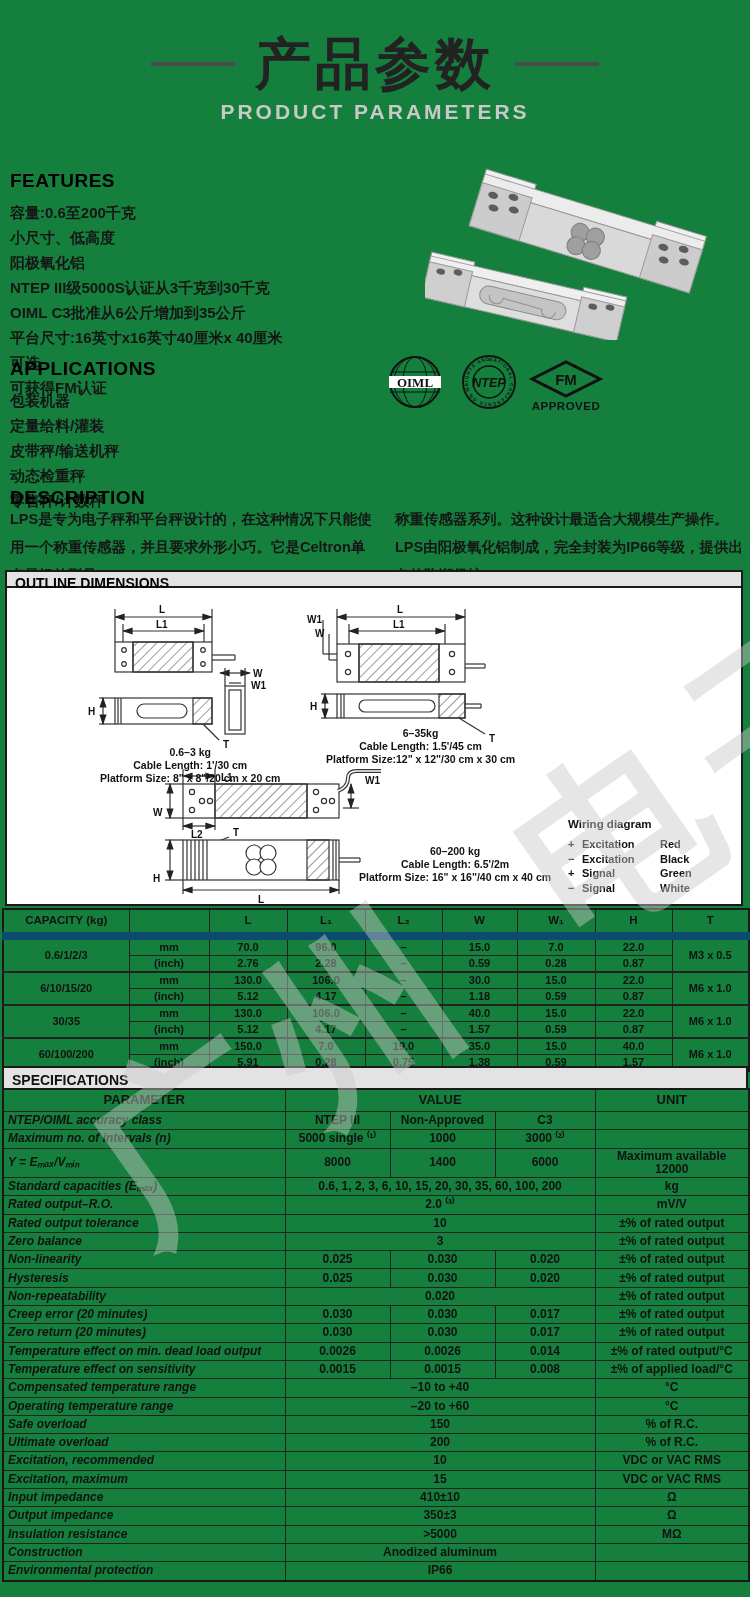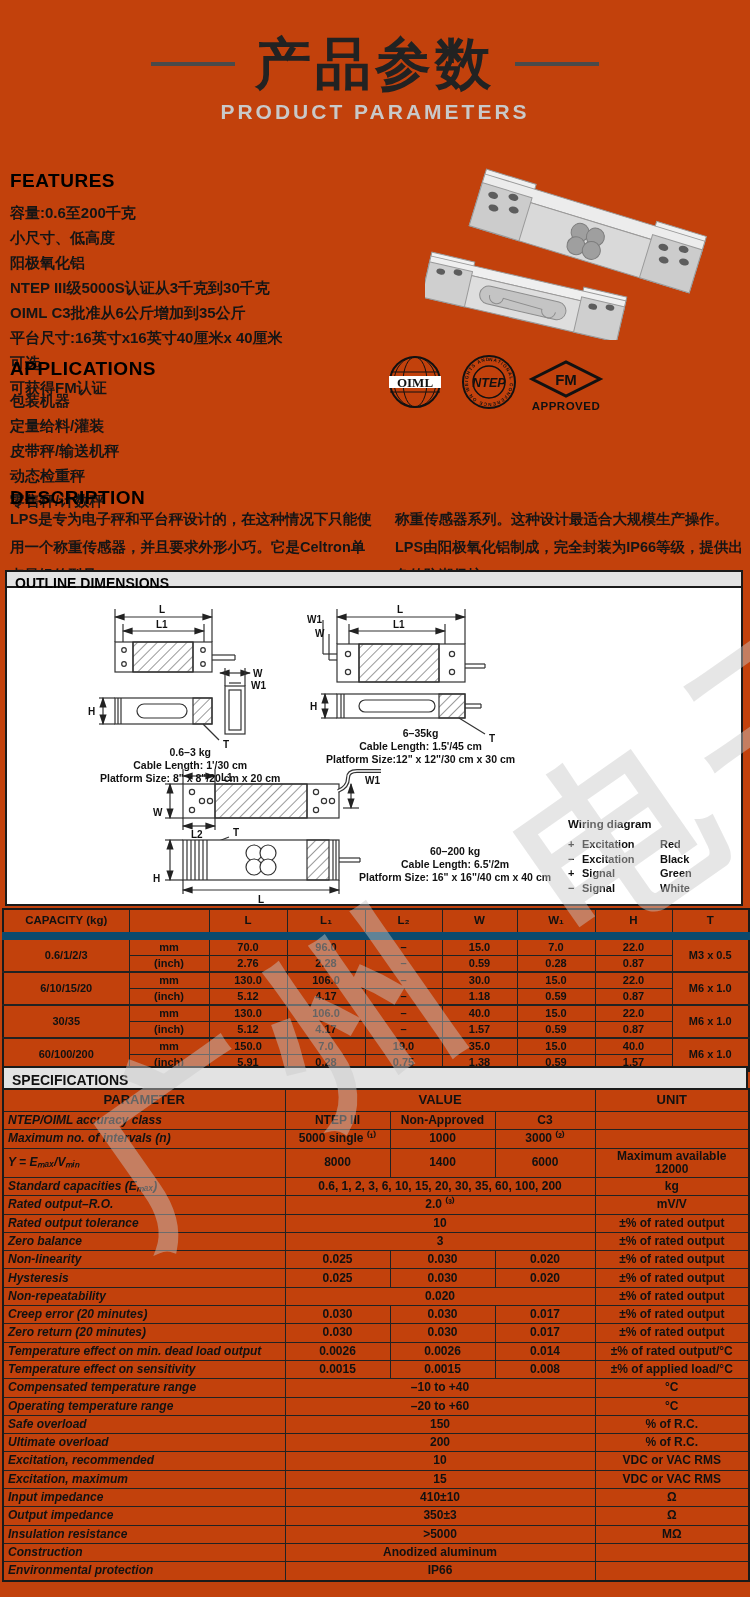--- a/index.html
+++ b/index.html
@@ -1,16 +1,16 @@
 <!DOCTYPE html>
 <html><head>
 <meta charset="utf-8">
 <style>
   html,body{margin:0;padding:0;background:#fff;}
-  .page{position:relative;width:750px;height:1597px;background:#c2410c;overflow:hidden;
+  .page{position:relative;width:750px;height:1597px;background:#15803d;overflow:hidden;
         font-family:"Liberation Sans",sans-serif;color:#111;}
   
   .title-block{position:absolute;left:0;top:36px;width:750px;text-align:center;}
   .title-row{white-space:nowrap;}
   .title-dash{display:inline-block;width:84px;height:4px;background:#4a4a4a;vertical-align:middle;margin:0 20px;}
   .title-cn{display:inline-block;vertical-align:middle;font-size:56px;font-weight:900;color:#222;letter-spacing:4px;line-height:1;}
   .title-en{margin-top:8px;font-size:21px;font-weight:700;color:#c9c9c9;letter-spacing:3px;}
   
   .blk{position:absolute;}
   .blk h2{margin:8px 0 8px 0;font-size:19px;font-weight:900;letter-spacing:.5px;color:#000;}

